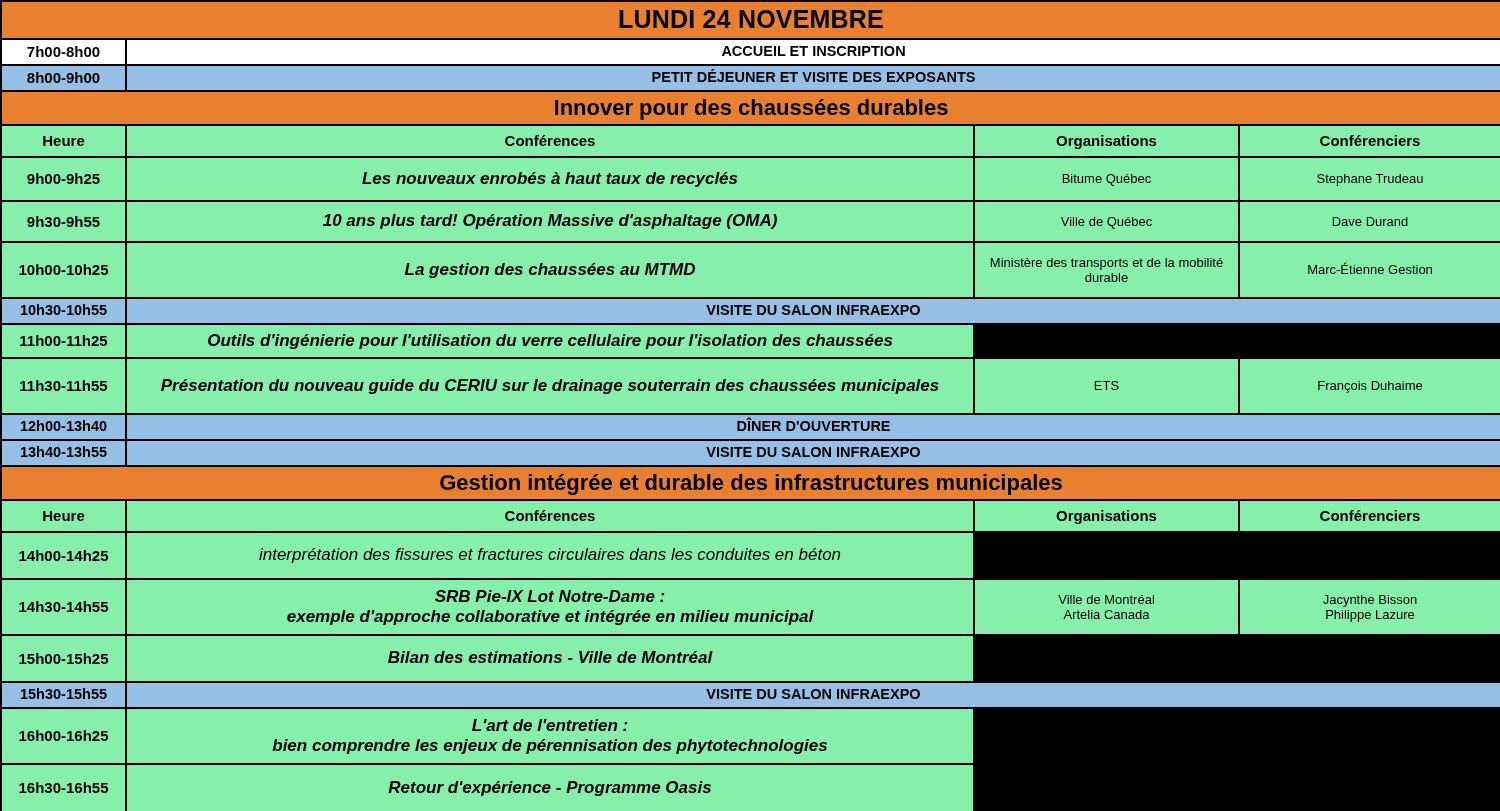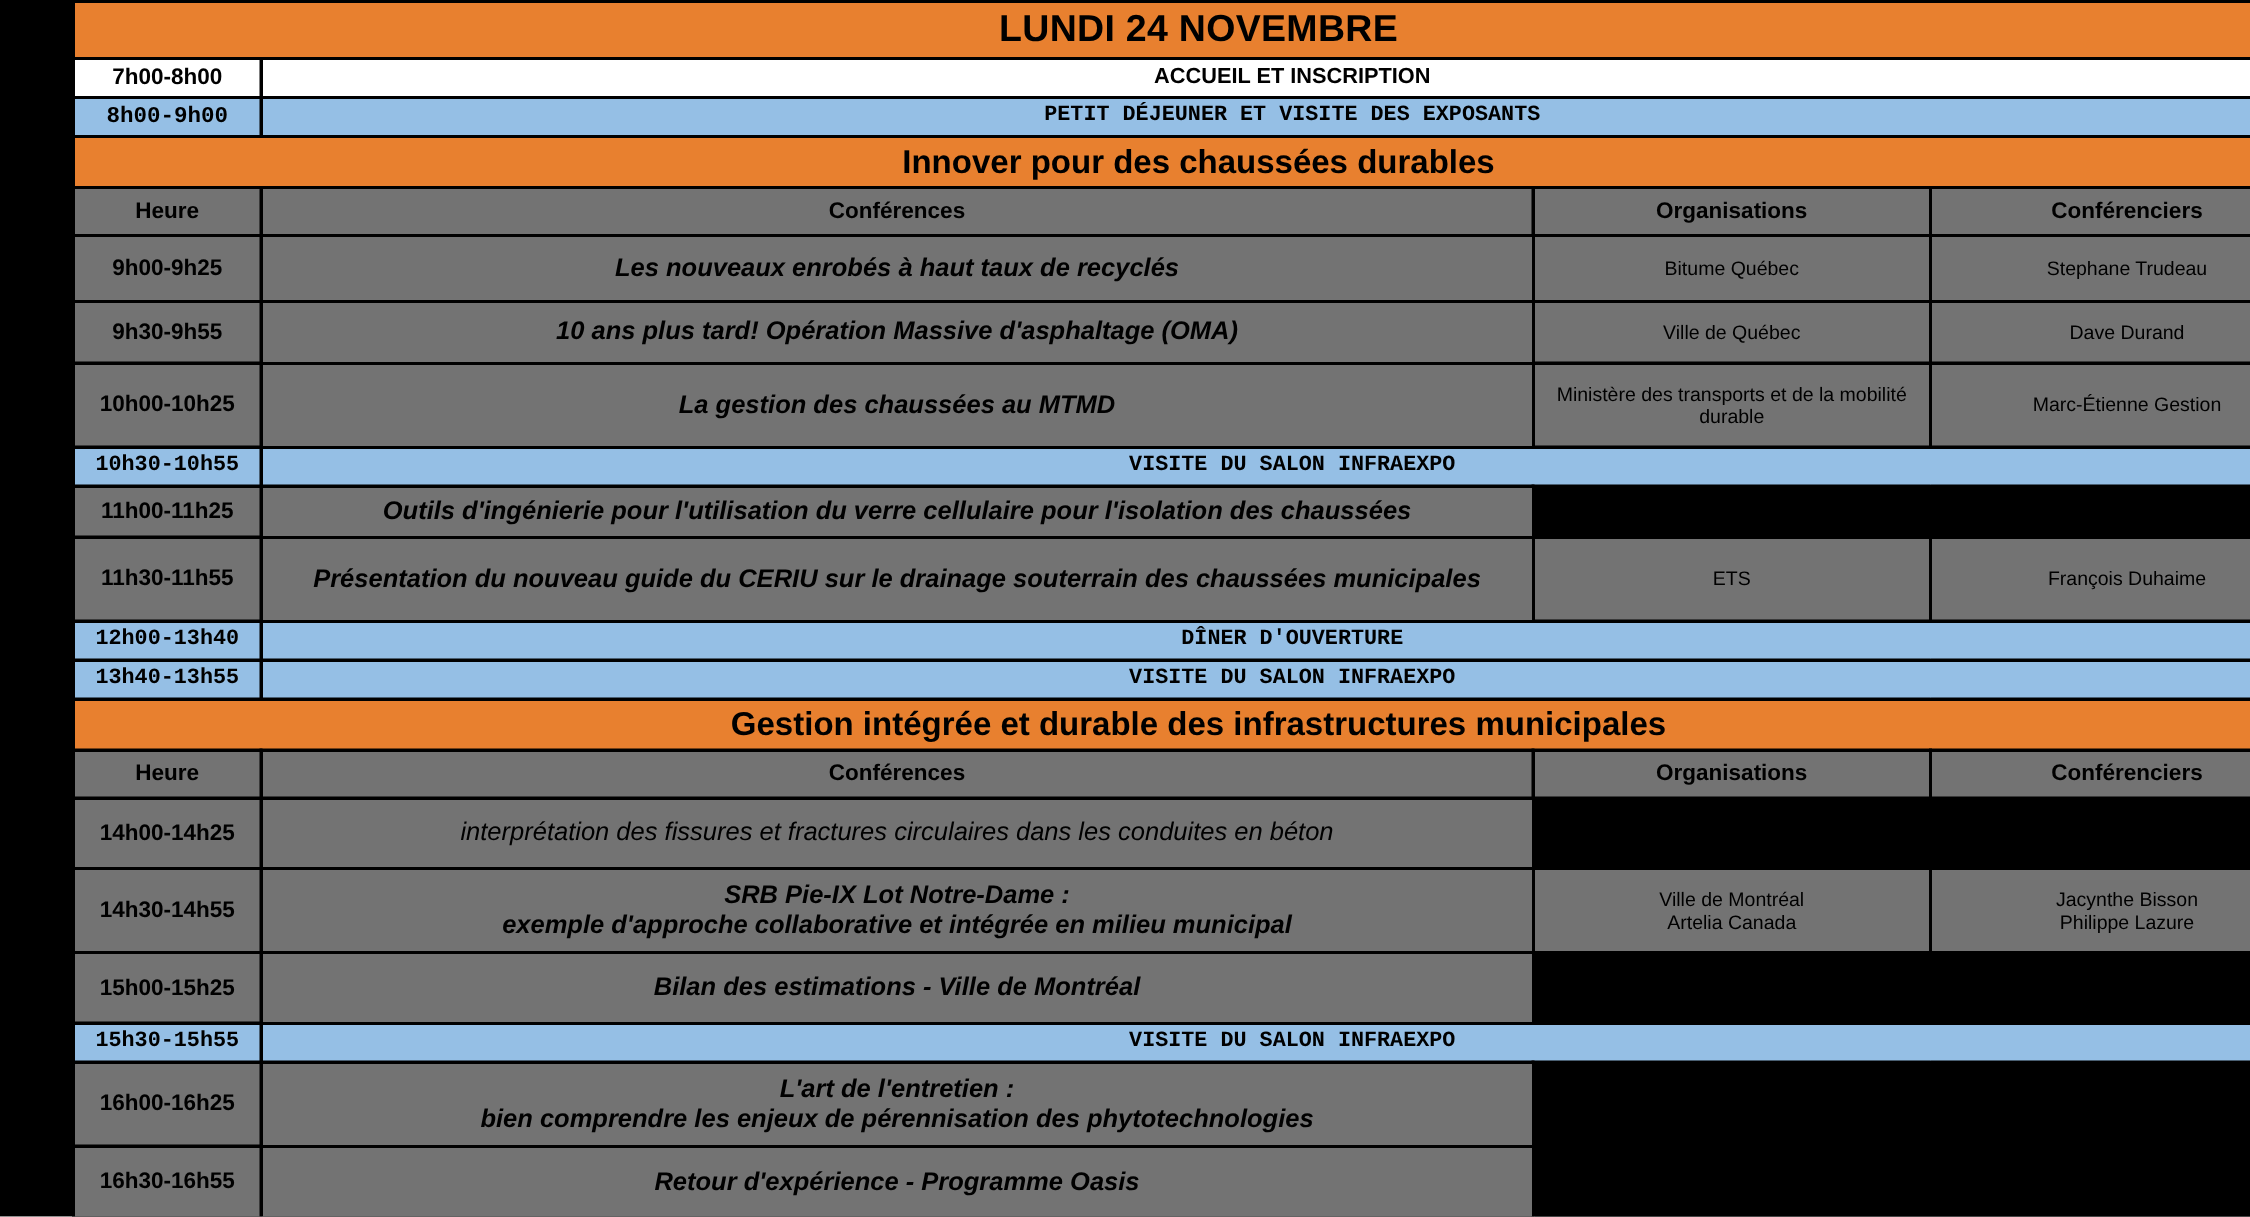--- a/index.html
+++ b/index.html
@@ -12,35 +12,34 @@
     font-family: "Liberation Sans", sans-serif;
     color: #000000;
   }
   #schedule {
     width: 1500px;
     height: 811px;
     box-sizing: border-box;
     overflow: hidden;
     position: relative;
     background: #000000;
-    padding-left: 48px;
   }
   table.grid {
     width: 1500px;
     border-collapse: collapse;
     table-layout: fixed;
     background: #000000;
   }
   table.grid td {
     border: 2px solid #000000;
     padding: 1px 4px;
     vertical-align: middle;
     text-align: center;
     line-height: 1.18;
-    background: #737373;
+    background: #86efac;
     overflow: hidden;
   }
 
   
   col.c-heure { width: 125px; }
   col.c-conf  { width: 848px; }
   col.c-org   { width: 265px; }
   col.c-spk   { width: 262px; }
 
   
@@ -66,21 +65,20 @@
     background: #ffffff !important;
     font-weight: bold;
     font-size: 14.5px;
     height: 22px;
   }
   .break-blue {
     background: #95BFE5 !important;
     font-weight: bold;
     font-size: 14.5px;
     height: 22px;
-    font-family: Liberation Mono, monospace;
   }
   .time {
     font-weight: bold;
     font-size: 15px;
     white-space: nowrap;
   }
   .time.small {
     font-size: 14.5px;
     margin-left: 48px;
   }

